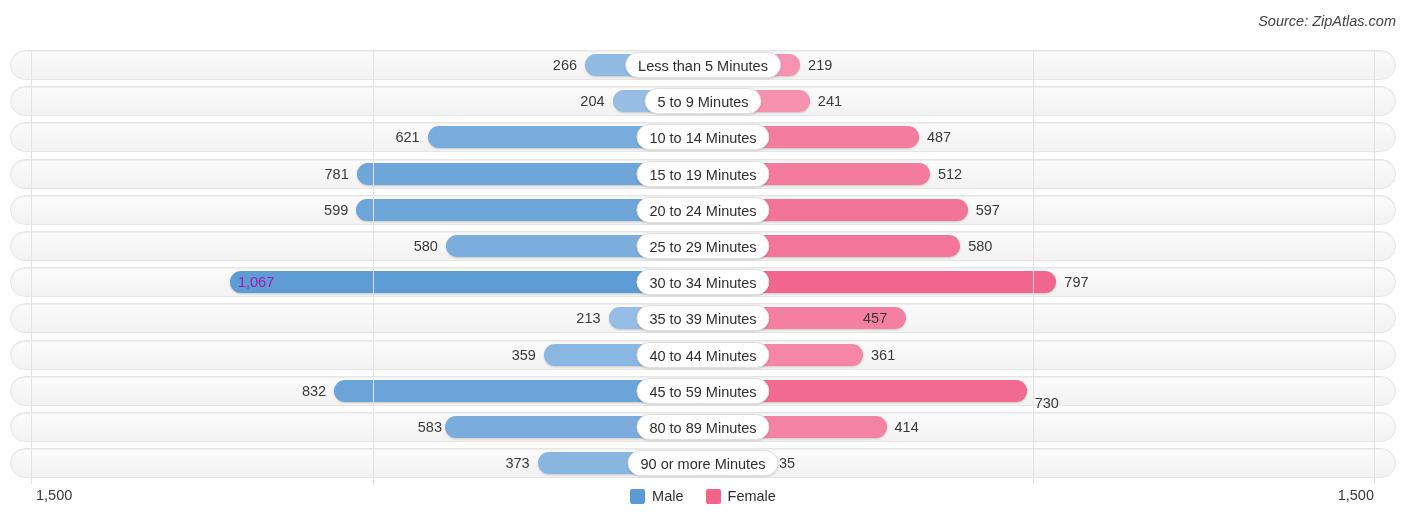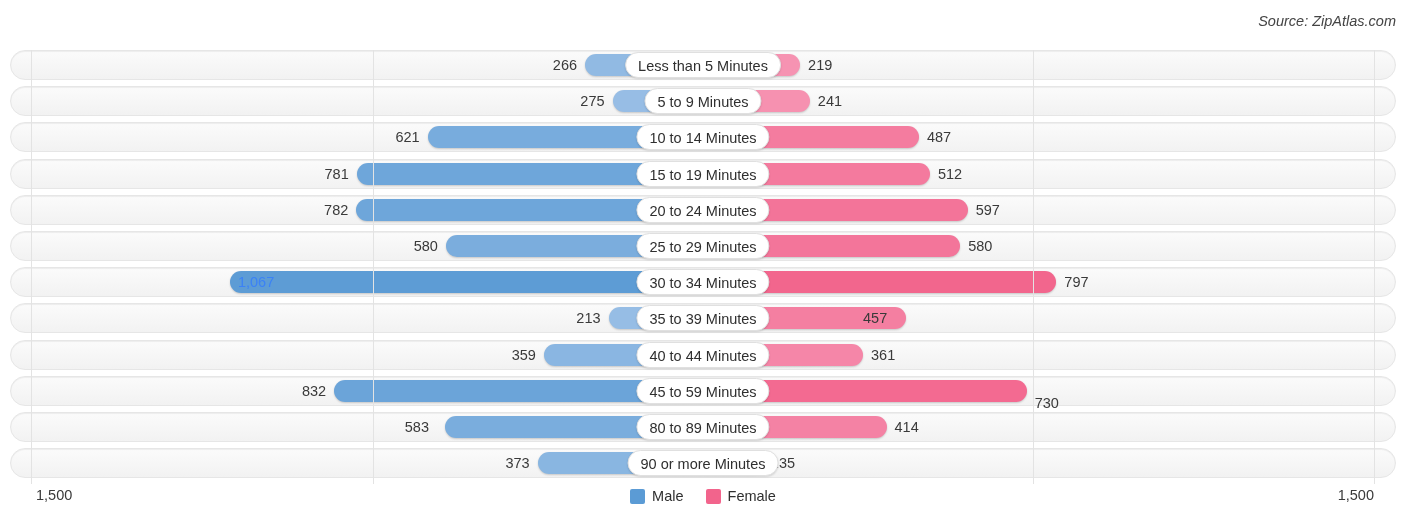--- a/index.html
+++ b/index.html
@@ -58,21 +58,21 @@
   .bar-right{
     border-top-right-radius:11px;border-bottom-right-radius:11px;
     box-shadow:0 1px 2px rgba(0,0,0,.18);
   }
 
   .val{
     position:absolute;top:4px;height:22px;line-height:22px;
     font-size:14.5px;color:#3a3a3a;white-space:nowrap;
   }
   .val-left{text-align:right;}
-  .val-left.inside{color:#3b82f6;}
+  .val-left.inside{color:#a21caf;}
   .val-right{text-align:left;}
 
   .cap{
     position:absolute;top:2px;height:26px;line-height:26px;
     background:#fff;border-radius:13px;
     border:1px solid #e0e0e0;
     box-shadow:0 1px 2px rgba(0,0,0,.13);
     font-size:14.5px;color:#2f2f2f;
     text-align:center;white-space:nowrap;
     padding:0 12px;box-sizing:border-box;
@@ -111,21 +111,21 @@
         <div class="track"></div>
         <div class="bar bar-left" style="left: 575.073px; width: 117.927px; background: rgb(145, 186, 227);"></div>
         <div class="val val-left" style="left: 497.073px; width: 70px;">266</div>
         <div class="bar bar-right" style="left: 693px; width: 97.09px; background: rgb(246, 147, 178);"></div>
         <div class="val val-right" style="left: 798.09px; width: 80px;">219</div>
         <div class="cap" style="left: 693px;">Less than 5 Minutes</div>
       </div>
       <div class="row" style="top: 36.2px;">
         <div class="track"></div>
         <div class="bar bar-left" style="left: 602.56px; width: 90.44px; background: rgb(151, 189, 229);"></div>
-        <div class="val val-left" style="left: 524.56px; width: 70px;">275</div>
+        <div class="val val-left" style="left: 524.56px; width: 70px;">204</div>
         <div class="bar bar-right" style="left: 693px; width: 106.843px; background: rgb(246, 145, 176);"></div>
         <div class="val val-right" style="left: 807.843px; width: 80px;">241</div>
         <div class="cap" style="left: 693px;">5 to 9 Minutes</div>
       </div>
       <div class="row" style="top: 72.4px;">
         <div class="track"></div>
         <div class="bar bar-left" style="left: 417.69px; width: 275.31px; background: rgb(120, 172, 221);"></div>
         <div class="val val-left" style="left: 339.69px; width: 70px;">621</div>
         <div class="bar bar-right" style="left: 693px; width: 215.903px; background: rgb(244, 124, 159);"></div>
         <div class="val val-right" style="left: 916.903px; width: 80px;">487</div>
@@ -135,21 +135,21 @@
         <div class="track"></div>
         <div class="bar bar-left" style="left: 346.757px; width: 346.243px; background: rgb(110, 166, 218);"></div>
         <div class="val val-left" style="left: 268.757px; width: 70px;">781</div>
         <div class="bar bar-right" style="left: 693px; width: 226.987px; background: rgb(244, 122, 158);"></div>
         <div class="val val-right" style="left: 927.987px; width: 80px;">512</div>
         <div class="cap" style="left: 693px;">15 to 19 Minutes</div>
       </div>
       <div class="row" style="top: 144.8px;">
         <div class="track"></div>
         <div class="bar bar-left" style="left: 346.313px; width: 346.687px; background: rgb(110, 166, 218);"></div>
-        <div class="val val-left" style="left: 268.313px; width: 70px;">782</div>
+        <div class="val val-left" style="left: 268.313px; width: 70px;">599</div>
         <div class="bar bar-right" style="left: 693px; width: 264.67px; background: rgb(243, 116, 153);"></div>
         <div class="val val-right" style="left: 965.67px; width: 80px;">597</div>
         <div class="cap" style="left: 693px;">20 to 24 Minutes</div>
       </div>
       <div class="row" style="top: 181px;">
         <div class="track"></div>
         <div class="bar bar-left" style="left: 435.867px; width: 257.133px; background: rgb(123, 173, 221);"></div>
         <div class="val val-left" style="left: 357.867px; width: 70px;">580</div>
         <div class="bar bar-right" style="left: 693px; width: 257.133px; background: rgb(243, 117, 154);"></div>
         <div class="val val-right" style="left: 958.133px; width: 80px;">580</div>
@@ -183,21 +183,21 @@
         <div class="track"></div>
         <div class="bar bar-left" style="left: 324.147px; width: 368.853px; background: rgb(107, 164, 217);"></div>
         <div class="val val-left" style="left: 246.147px; width: 70px;">832</div>
         <div class="bar bar-right" style="left: 693px; width: 323.633px; background: rgb(243, 106, 145);"></div>
         <div class="val val-right" style="left: 1024.63px; width: 80px; margin-top: 12px;">730</div>
         <div class="cap" style="left: 693px;">45 to 59 Minutes</div>
       </div>
       <div class="row" style="top: 362px;">
         <div class="track"></div>
         <div class="bar bar-left" style="left: 434.537px; width: 258.463px; background: rgb(122, 173, 221);"></div>
-        <div class="val val-left" style="left: 349px; width: 70px;">583</div>
+        <div class="val val-left" style="left: 362px; width: 70px;">583</div>
         <div class="bar bar-right" style="left: 693px; width: 183.54px; background: rgb(244, 130, 164);"></div>
         <div class="val val-right" style="left: 884.54px; width: 80px;">414</div>
         <div class="cap" style="left: 693px;">80 to 89 Minutes</div>
       </div>
       <div class="row" style="top: 398.2px;">
         <div class="track"></div>
         <div class="bar bar-left" style="left: 527.637px; width: 165.363px; background: rgb(137, 182, 225);"></div>
         <div class="val val-left" style="left: 449.637px; width: 70px;">373</div>
         <div class="bar bar-right" style="left: 693px; width: 59.85px; background: rgb(246, 156, 184);"></div>
         <div class="val val-right" style="left: 760.85px; width: 80px;">135</div>

